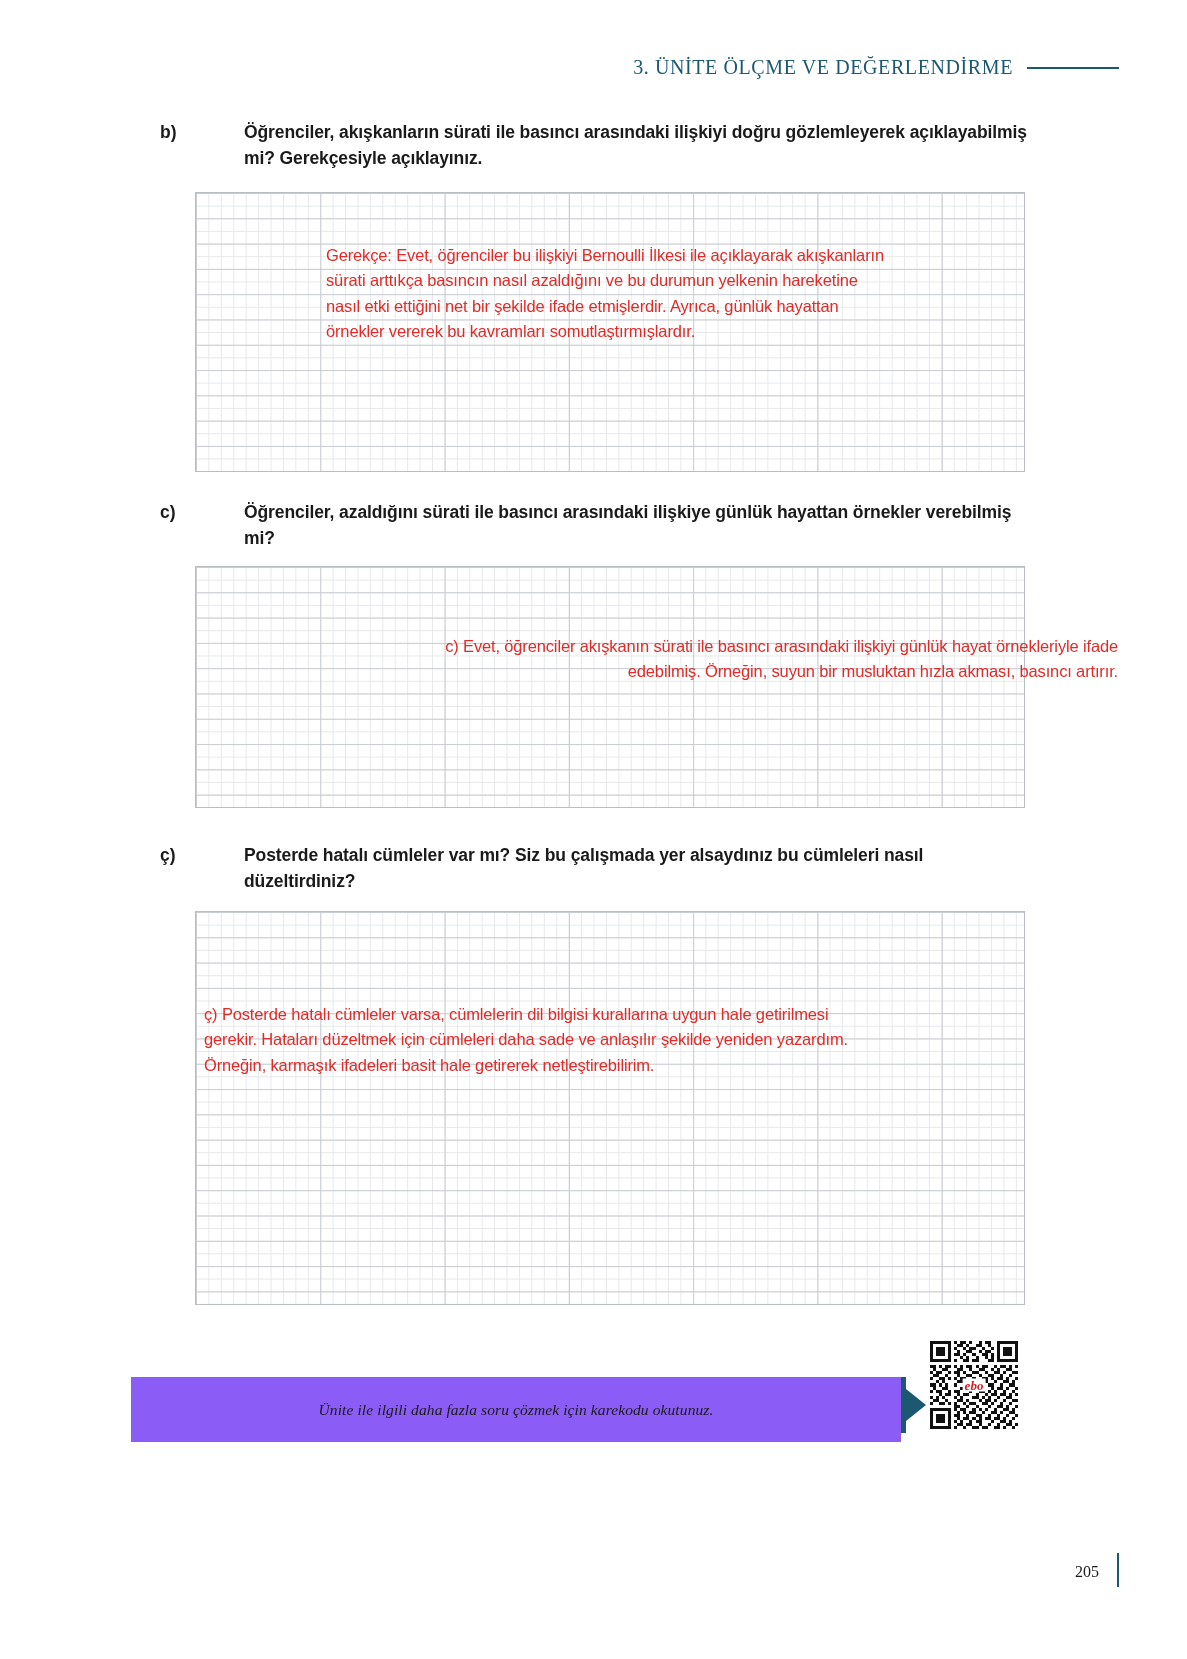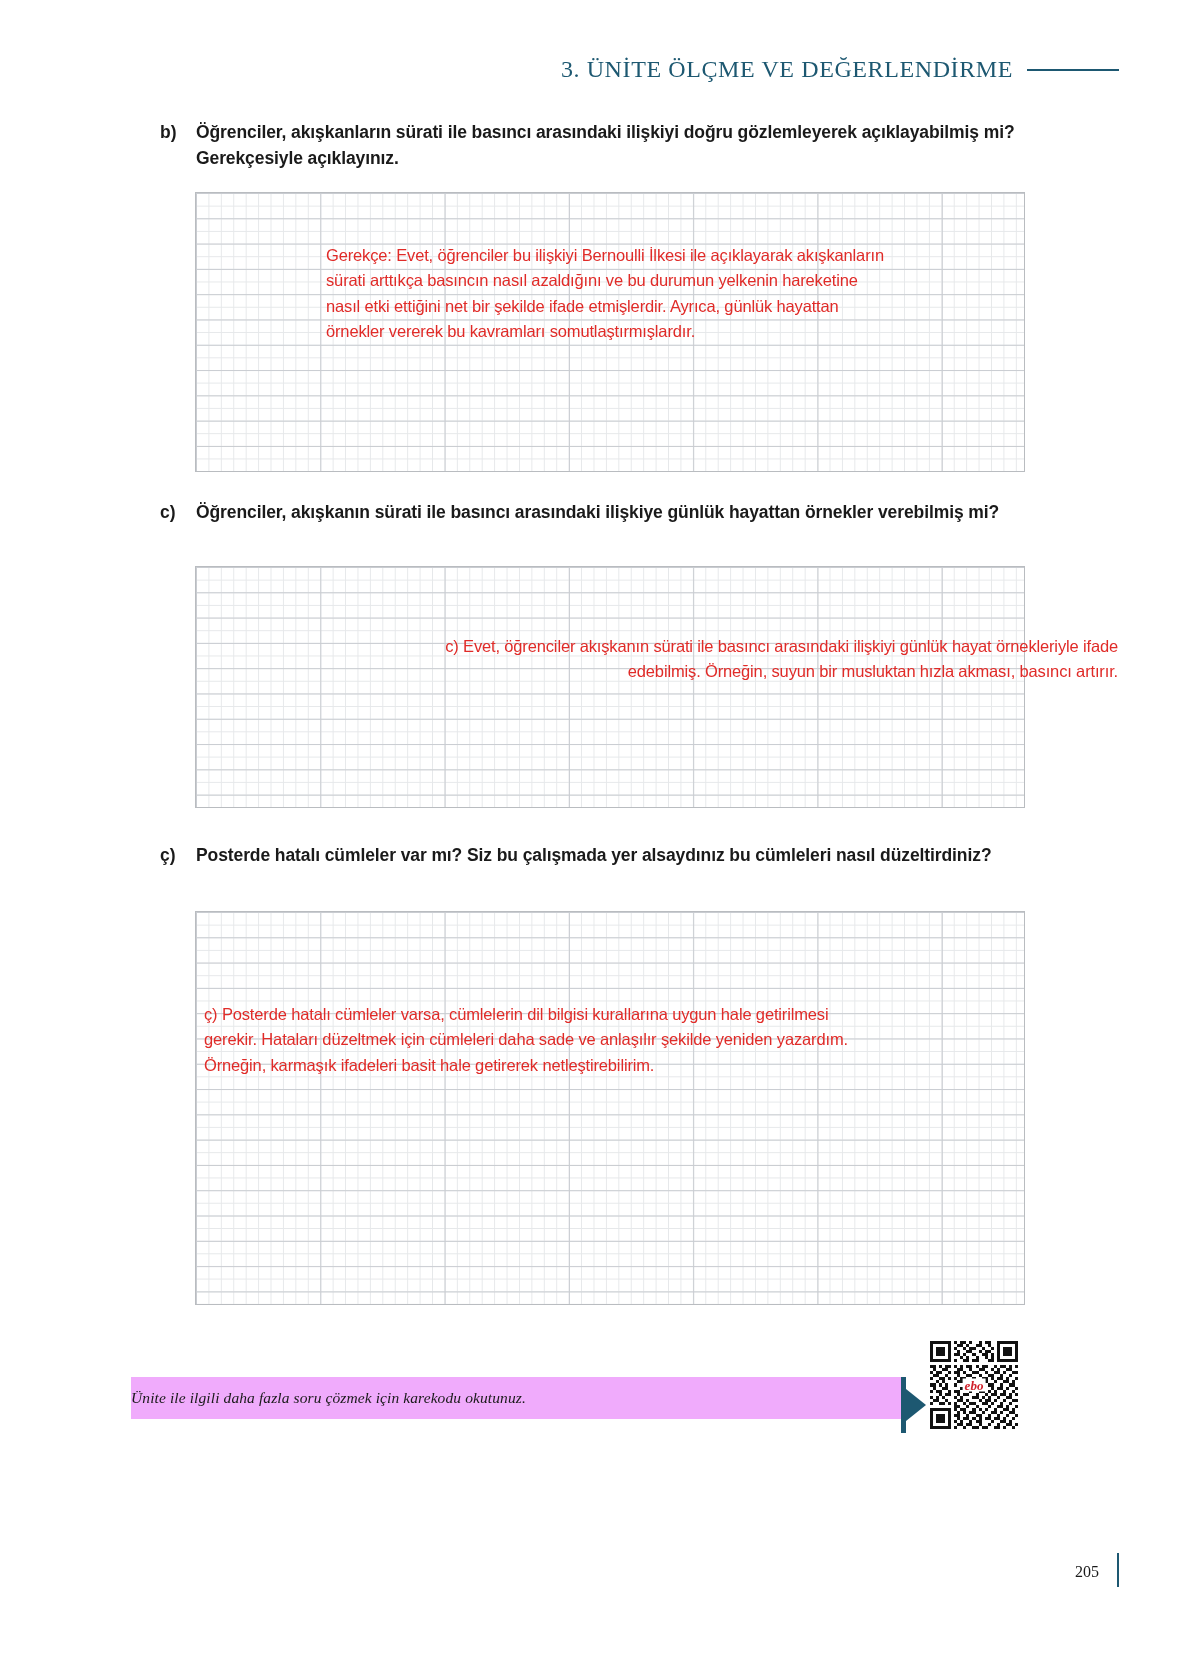--- a/index.html
+++ b/index.html
@@ -19,21 +19,21 @@
   .header {
     position: absolute;
     top: 56px;
     right: 68px;
     display: flex;
     align-items: center;
     gap: 14px;
   }
   .header-title {
     font-family: "Liberation Serif", serif;
-    font-size: 24px;
+    font-size: 20px;
     letter-spacing: 0.6px;
     color: #1d5871;
     white-space: nowrap;
   }
   .header-rule {
     width: 92px;
     height: 2px;
     background: #1d5871;
   }
 
@@ -53,20 +53,21 @@
     width: 26px;
     flex: 0 0 26px;
     line-height: 1.48;
   }
   .q-text {
     font-size: 17.5px;
     font-weight: bold;
     color: #1a1a1a;
     line-height: 1.48;
     letter-spacing: -0.1px;
+    margin-left: 48px;
   }
 
   
   .grid-box {
     position: absolute;
     box-sizing: border-box;
     border: 1px solid #b9bcc0;
     background-color: #ffffff;
     background-image:
       linear-gradient(to right, #c9ccd1 1px, transparent 1px),
@@ -88,24 +89,25 @@
     letter-spacing: -0.15px;
     white-space: pre-line;
   }
 
   
   .footer-banner {
     position: absolute;
     left: 131px;
     top: 1377px;
     width: 770px;
-    height: 42px;
-    background: #f0abfc;
+    height: 65px;
+    background: #8b5cf6;
     display: flex;
     align-items: center;
+    justify-content: center;
   }
   .footer-banner-text {
     font-family: "Liberation Serif", serif;
     font-style: italic;
     font-size: 15.5px;
     color: #1a1a1a;
     letter-spacing: 0.1px;
   }
   .footer-arrow {
     position: absolute;
@@ -190,21 +192,21 @@
   <div class="q-text">Öğrenciler, akışkanların sürati ile basıncı arasındaki ilişkiyi doğru gözlemleyerek açıklayabilmiş mi? Gerekçesiyle açıklayınız.</div>
 </div>
 <div class="grid-box" style="left:195px; top:192px; width:830px; height:280px;"></div>
 <div class="answer-text" style="left:296px; top:243px; width:690px;margin-left:30px;">Gerekçe: Evet, öğrenciler bu ilişkiyi Bernoulli İlkesi ile açıklayarak akışkanların
 sürati arttıkça basıncın nasıl azaldığını ve bu durumun yelkenin hareketine
 nasıl etki ettiğini net bir şekilde ifade etmişlerdir. Ayrıca, günlük hayattan
 örnekler vererek bu kavramları somutlaştırmışlardır.</div>
 
 <div class="question" style="top:500px;">
   <div class="q-marker">c)</div>
-  <div class="q-text">Öğrenciler, akışkanın sürati ile basıncı arasındaki ilişkiye günlük hayattan örnekler verebilmiş mi?</div>
+  <div class="q-text">Öğrenciler, azaldığını sürati ile basıncı arasındaki ilişkiye günlük hayattan örnekler verebilmiş mi?</div>
 </div>
 <div class="grid-box" style="left:195px; top:566px; width:830px; height:242px;"></div>
 <div class="answer-text" style="left:288px; top:634px; width:830px;text-align:right;">c) Evet, öğrenciler akışkanın sürati ile basıncı arasındaki ilişkiyi günlük hayat örnekleriyle ifade
 edebilmiş. Örneğin, suyun bir musluktan hızla akması, basıncı artırır.</div>
 
 <div class="question" style="top:843px;">
   <div class="q-marker">ç)</div>
   <div class="q-text">Posterde hatalı cümleler var mı? Siz bu çalışmada yer alsaydınız bu cümleleri nasıl düzeltirdiniz?</div>
 </div>
 <div class="grid-box" style="left:195px; top:911px; width:830px; height:394px;"></div>

